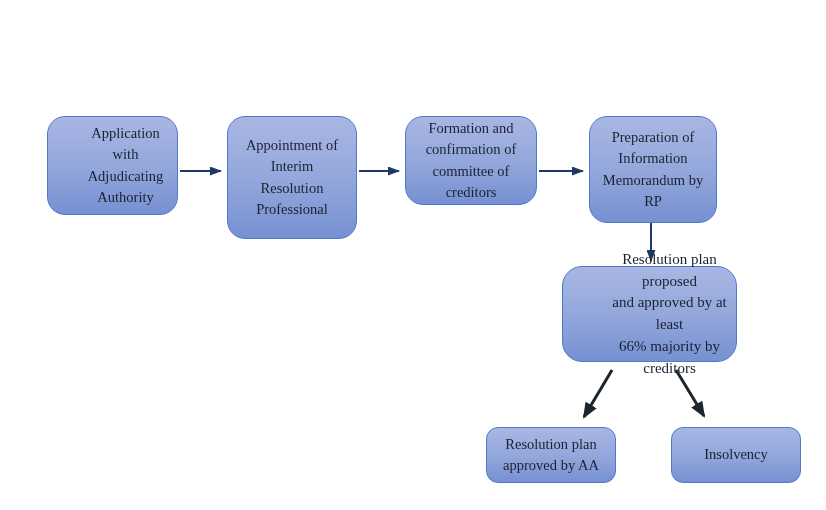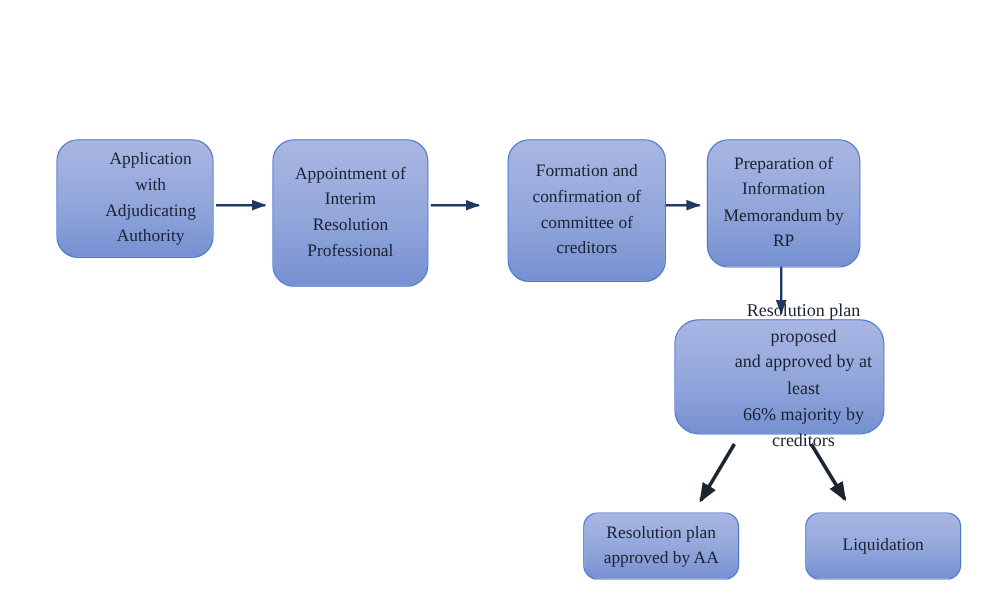--- a/index.html
+++ b/index.html
@@ -91,21 +91,21 @@
 Authority</span>
   </div>
 
   <div class="node" style="left:227px; top:116px; width:130px; height:123px;">
     <span>Appointment of
 Interim
 Resolution
 Professional</span>
   </div>
 
-  <div class="node" style="left:423px; top:116px; width:132px; height:119px;">
+  <div class="node" style="left:405px; top:116px; width:132px; height:89px;">
     <span>Formation and
 confirmation of
 committee of
 creditors</span>
   </div>
 
   <div class="node" style="left:589px; top:116px; width:128px; height:107px;">
     <span>Preparation of
 Information
 Memorandum by
@@ -117,16 +117,16 @@
 and approved by at least
 66% majority by creditors</span>
   </div>
 
   <div class="node small" style="left:486px; top:427px; width:130px; height:56px;">
     <span>Resolution plan
 approved by AA</span>
   </div>
 
   <div class="node small" style="left:671px; top:427px; width:130px; height:56px;">
-    <span>Liquidation</span>
+    <span>Insolvency</span>
   </div>
 
 </div>
 
 </body></html>

